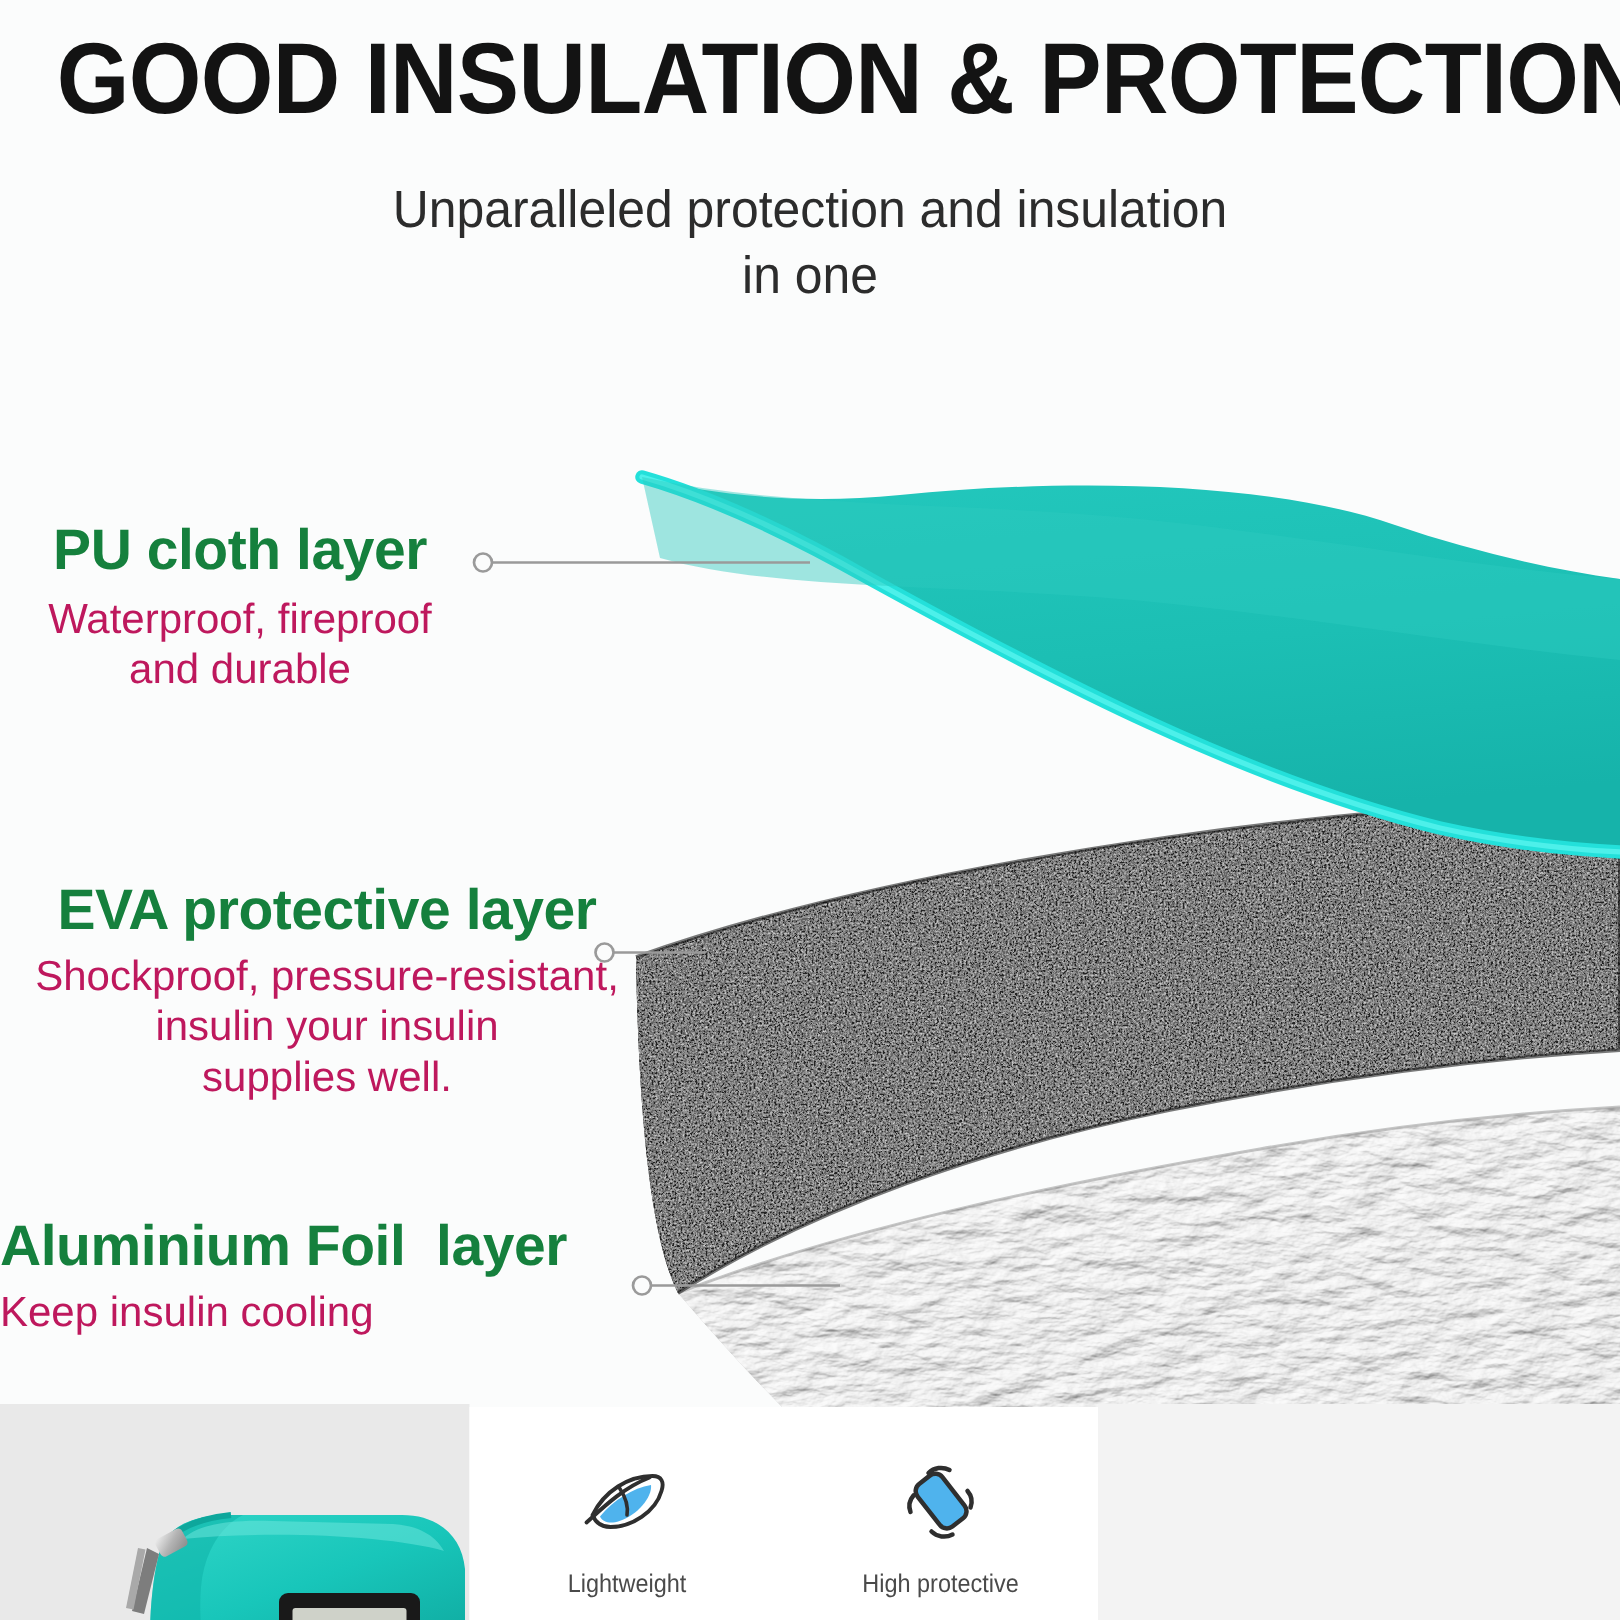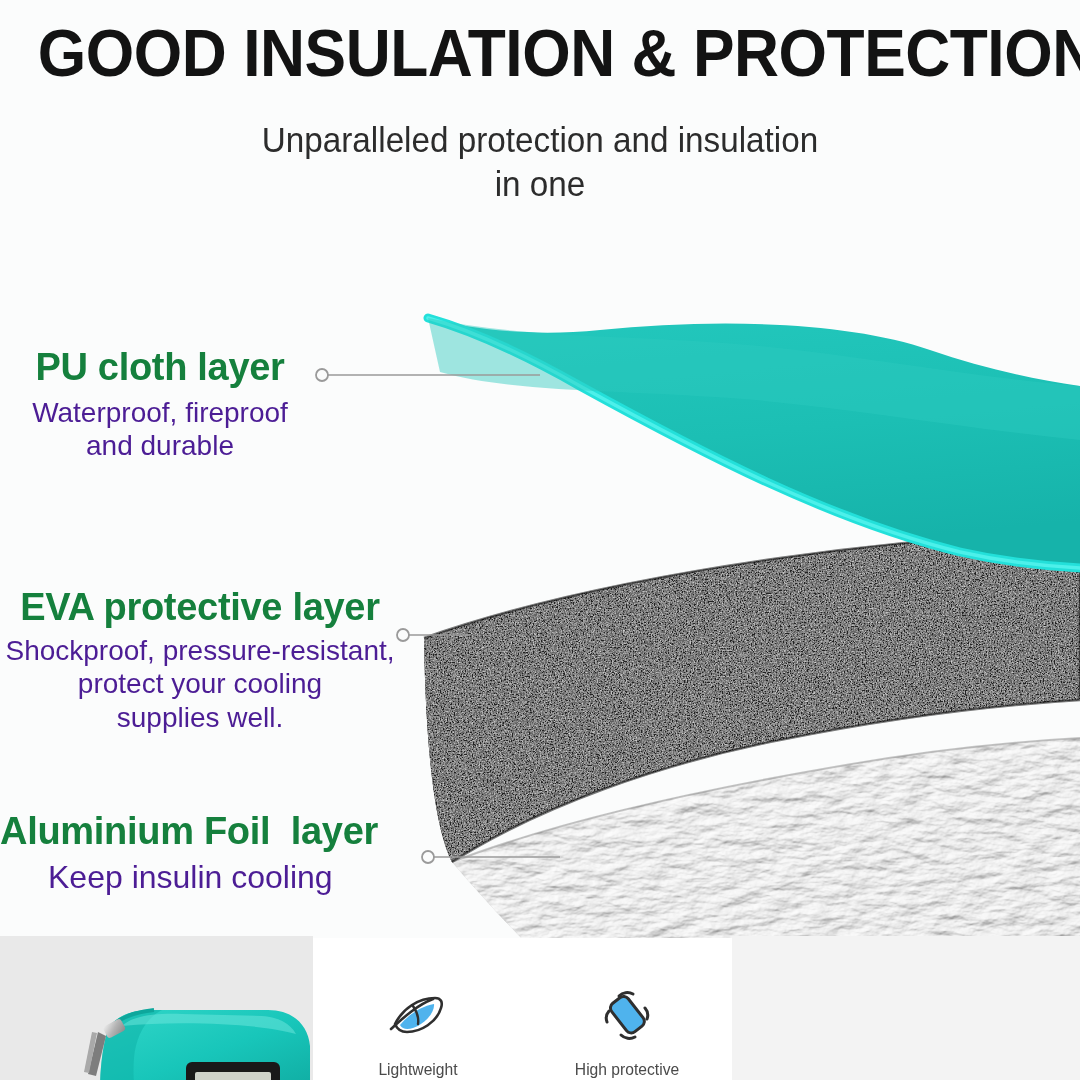--- a/index.html
+++ b/index.html
@@ -57,47 +57,47 @@
 
   
   .callout { position: absolute; }
   .callout .title {
     font-weight: 700;
     color: #15803d;
     white-space: pre;
     line-height: 1.05;
   }
   .callout .desc {
-    color: #4c1d95;
+    color: #be185d;
     line-height: 1.2;
     font-weight: 400;
   }
 
   #callout-pu { left: 0; top: 348px; width: 320px; text-align: center; }
   #callout-pu .title { font-size: 38px; letter-spacing: -0.3px; }
   #callout-pu .desc  { font-size: 28px; margin-top: 8px; }
 
-  #callout-eva { left: 0; top: 588px; width: 400px; text-align: center; }
+  #callout-eva { left: 0; top: 588px; width: 400px; text-align: center; padding-left: 18px; }
   #callout-eva .title { font-size: 38px; letter-spacing: -0.3px; }
   #callout-eva .desc  { font-size: 28px; margin-top: 6px; }
 
   #callout-foil { left: 0; top: 812px; width: 420px; }
   #callout-foil .title { font-size: 38px; letter-spacing: -0.3px; }
-  #callout-foil .desc  { font-size: 32px; margin-top: 6px; padding-left: 48px; }
+  #callout-foil .desc  { font-size: 28px; margin-top: 6px; }
 
   
   #feature-panel {
     position: absolute;
     left: 313px;
     top: 938px;
     width: 419px;
     height: 142px;
     background: #ffffff;
     display: flex;
-    align-items: flex-end;
+    align-items: center;
     justify-content: space-around;
     padding-top: 18px;
     box-sizing: border-box;
   }
   .feature {
     width: 128px;
     text-align: center;
   }
   .feature .ficon {
     height: 62px;
@@ -227,21 +227,21 @@
 
   <div class="callout" id="callout-pu">
     <div class="title">PU cloth layer</div>
     <div class="desc" style="white-space:pre-line;">Waterproof, fireproof
 and durable</div>
   </div>
 
   <div class="callout" id="callout-eva">
     <div class="title">EVA protective layer</div>
     <div class="desc" style="white-space:pre-line;">Shockproof, pressure-resistant,
-protect your cooling
+insulin your insulin
 supplies well.</div>
   </div>
 
   <div class="callout" id="callout-foil">
     <div class="title">Aluminium Foil  layer</div>
     <div class="desc" style="white-space:pre-line;">Keep insulin cooling</div>
   </div>
 
   <div id="outer-bg-left"></div>
   <div id="outer-bg-right"></div>

